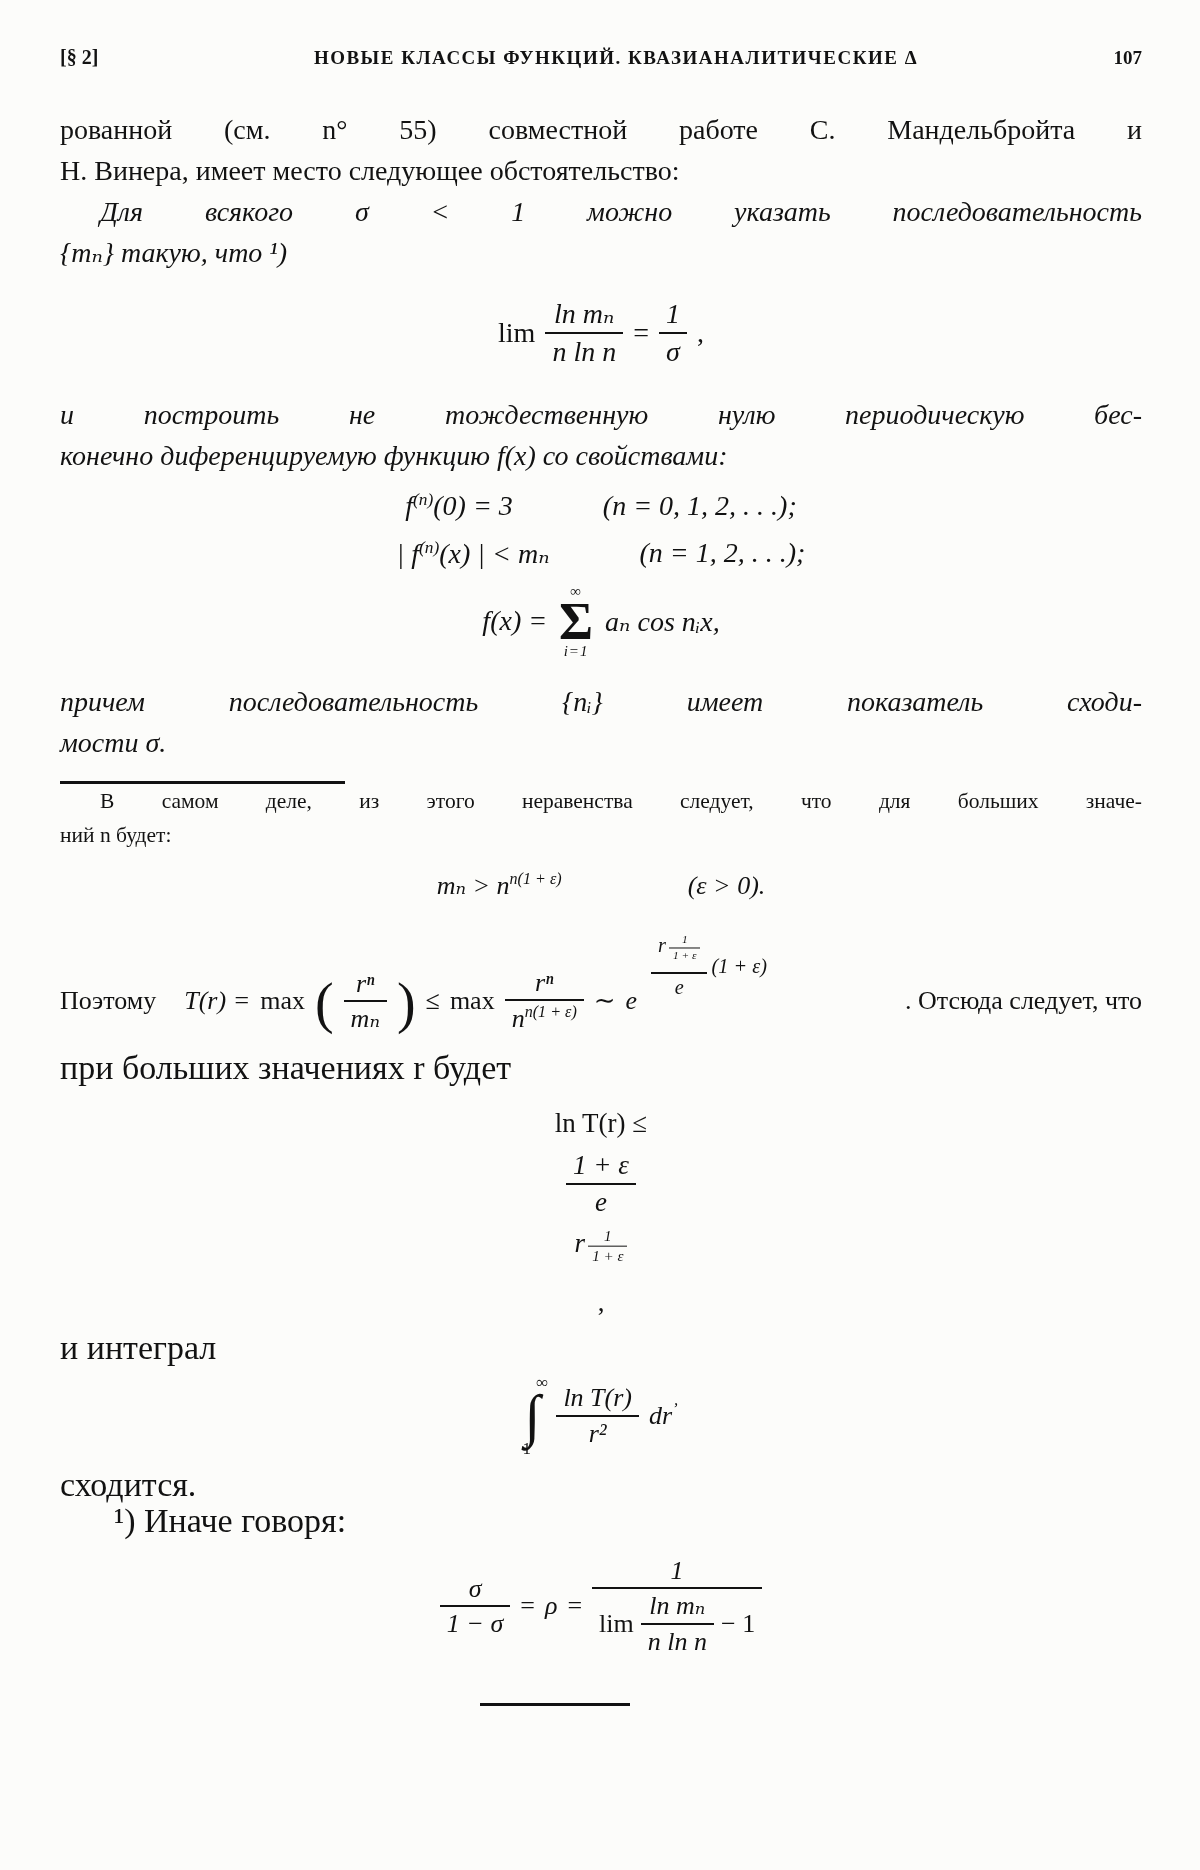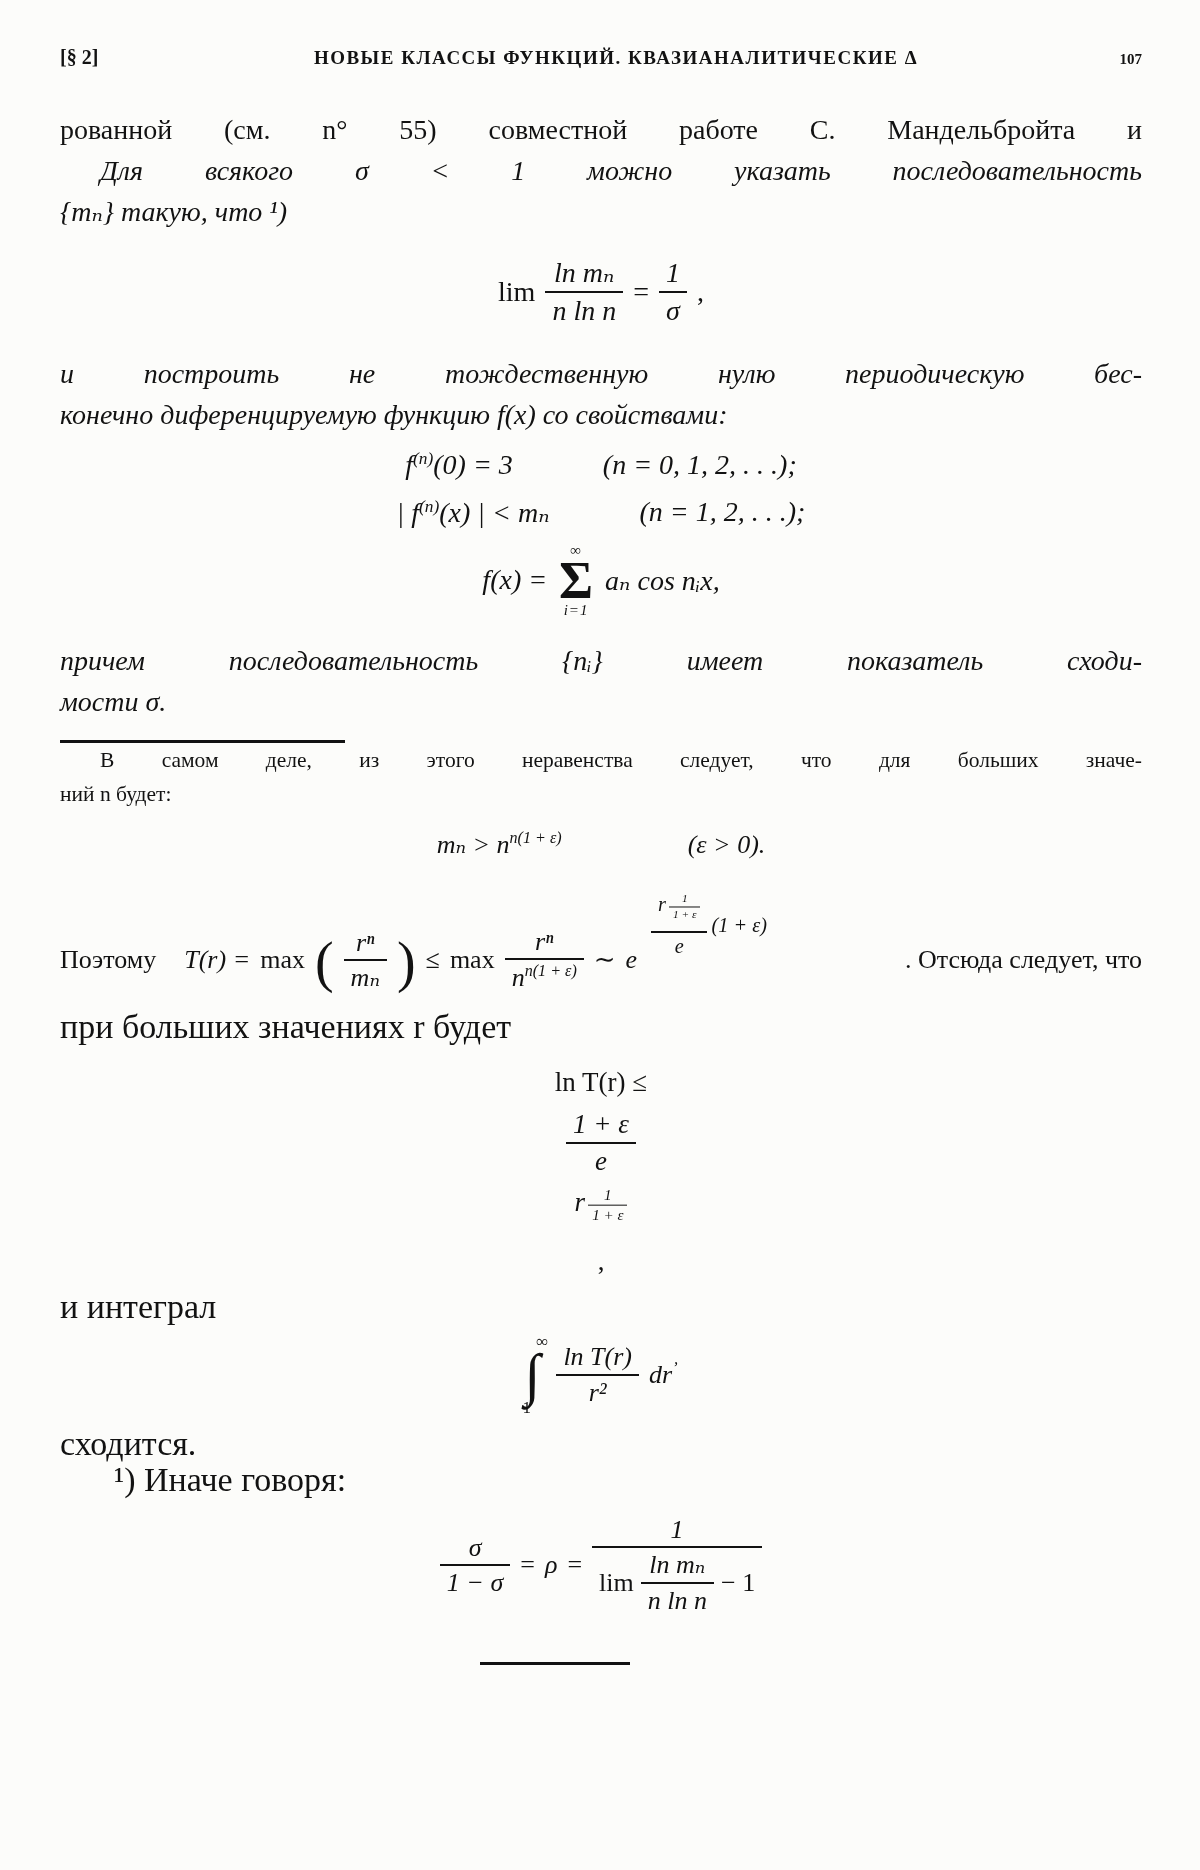--- a/index.html
+++ b/index.html
@@ -16,21 +16,21 @@
   }
 
   
   .runhead {
     display:grid; grid-template-columns:110px 1fr 80px;
     align-items:baseline;
     font-weight:bold; font-size:20px;
     margin-bottom:40px;
   }
   .runhead .hc { text-align:center; font-size:19px; letter-spacing:1.5px; }
-  .runhead .hr { text-align:right; font-size:15px; }
+  .runhead .hr { text-align:right; font-size:19px; }
 
   
   .para { font-size:28px; line-height:41px; }
   .para .jl   { text-align:justify; text-align-last:justify; }
   .para .jl-last { text-align:left; }
   .ital { font-style:italic; }
   .ind  { text-indent:40px; }
   .fnote { font-size:21.5px; line-height:34px; }
 
   
@@ -87,20 +87,21 @@
 <div class="page">
 
   <div class="runhead">
     <span class="hl">[§ 2]</span>
     <span class="hc">НОВЫЕ КЛАССЫ ФУНКЦИЙ. КВАЗИАНАЛИТИЧЕСКИЕ Δ</span>
     <span class="hr">107</span>
   </div>
 
   <div class="para">
     <div class="jl">рованной (см. n° 55) совместной работе С. Мандельбройта и</div>
+    <div class="jl-last">Н. Винера, имеет место следующее обстоятельство:</div>
   </div>
 
   <div class="para ital">
     <div class="jl ind">Для всякого σ &lt; 1 можно указать последовательность</div>
     <div class="jl-last">{mₙ} такую, что ¹)</div>
   </div>
 
   <div class="math-line f-lim">
     <span class="up">lim</span>
     <span class="vfrac">

